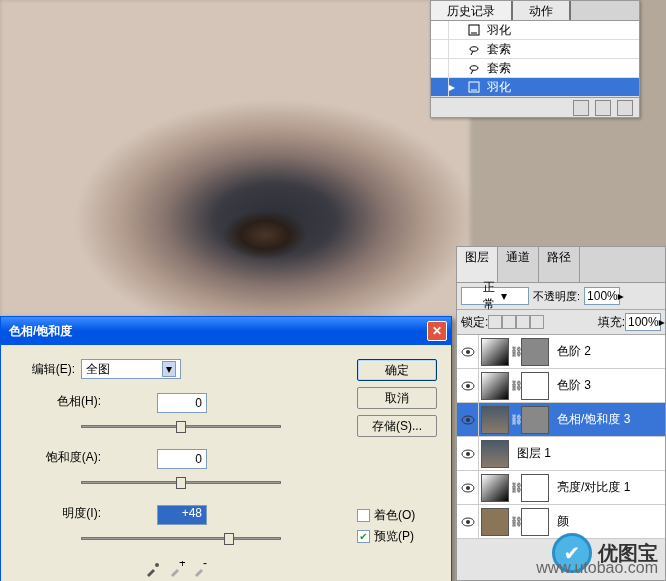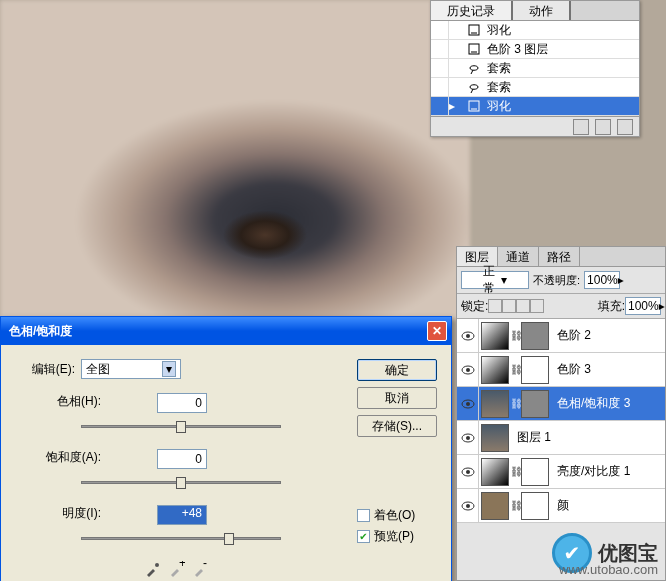--- a/index.html
+++ b/index.html
@@ -37,21 +37,21 @@
 .slider-bar{position:absolute;top:8px;left:0;right:0;height:3px;background:#999;border:1px solid #777}
 .slider-thumb{position:absolute;top:4px;width:10px;height:12px;background:#ece9d8;border:1px solid #555}
 .dialog-right{width:90px;padding-left:10px}
 .ps-btn{width:80px;height:22px;margin-bottom:6px;background:#ece9d8;border:1px solid #888;border-radius:2px;display:flex;align-items:center;justify-content:center;cursor:pointer}
 .ps-btn.primary{border:1px solid #003c74;box-shadow:0 0 0 1px #b8d6fb inset}
 .checkbox-row{display:flex;align-items:center;gap:4px;margin-top:4px}
 .checkbox{width:13px;height:13px;border:1px solid #7f9db9;background:#fff;display:flex;align-items:center;justify-content:center;font-size:10px;color:#21a121}
 .eyedroppers{display:flex;gap:8px;margin-left:130px;margin-top:10px}
 .eyedropper{width:16px;height:16px}
 .layers-panel{position:absolute;right:0;top:246px;width:210px;bottom:0;background:#e4e4e4;border:1px solid #999}
-.layer-tabs{display:flex;background:#d4d4d4;height:20px;border-bottom:1px solid #999}
+.layer-tabs{display:flex;background:#d4d4d4;height:36px;border-bottom:1px solid #999}
 .layer-tab{padding:2px 8px;border-right:1px solid #999;cursor:pointer}
 .layer-tab.active{background:#e8e8e8}
 .layer-controls{padding:4px;display:flex;gap:4px;align-items:center;border-bottom:1px solid #aaa}
 .blend-select{width:68px;height:18px;border:1px solid #7f9db9;background:#fff;display:flex;align-items:center;padding:0 21px;justify-content:space-between}
 .opacity-input{width:36px;height:18px;border:1px solid #7f9db9;background:#fff;display:flex;align-items:center;padding:0 2px;justify-content:space-between;font-size:11px}
 .lock-row{padding:3px 4px;display:flex;align-items:center;gap:0;border-bottom:1px solid #aaa;font-size:11px}
 .lock-icon{width:14px;height:14px;border:1px solid #999}
 .layer-list{background:#fff;overflow:hidden}
 .layer-row{display:flex;align-items:center;height:34px;border-bottom:1px solid #ccc}
 .layer-row.selected{background:#3875d7;color:#fff}
@@ -60,21 +60,21 @@
 .layer-thumb{width:28px;height:28px;border:1px solid #555;background:#888}
 .layer-thumb.white{background:#fff}
 .layer-thumb.curve{background:linear-gradient(135deg,#fff 0%,#000 100%)}
 .layer-thumb.img{background:linear-gradient(to bottom,#4a5a6a 0%,#8a7a6a 100%)}
 .layer-thumb.brown{background:#8a7559}
 .layer-name{padding-left:6px}
 .link-icon{width:10px;height:28px;font-size:10px;text-align:center;line-height:28px}
 .logo{position:absolute;right:8px;bottom:8px;display:flex;align-items:center;gap:6px}
 .logo-circle{width:40px;height:40px;border-radius:50%;background:#4db4e8;border:3px solid #2a90c8;display:flex;align-items:center;justify-content:center;color:#fff;font-size:20px}
 .logo-text{font-size:20px;font-weight:bold;color:#333}
-.logo-url{font-size:13px;color:#666;position:absolute;right:0;bottom:-4px}
+.logo-url{font-size:16px;color:#666;position:absolute;right:0;bottom:-4px}
 </style>
 </head>
 <body>
 
 <div class="bg-image"></div>
 <div class="bg-overlay"></div>
 
 <div class="history-panel">
   <div class="panel-tabs">
     <div class="panel-tab active">历史记录</div>
@@ -85,31 +85,20 @@
       <div class="history-row ">
         <div class="history-check"></div>
         <div class="history-play"></div>
         <div class="history-icon">
           <svg viewBox="0 0 14 14">
             <rect x="2" y="2" width="10" height="10" fill="none" stroke="currentColor"></rect>
             <path d="M4 10h6" stroke="currentColor"></path>
           </svg>
         </div>
         <div class="history-label">羽化</div>
-      </div>
-      <div class="history-row ">
-        <div class="history-check"></div>
-        <div class="history-play"></div>
-        <div class="history-icon">
-          <svg viewBox="0 0 14 14">
-            <rect x="2" y="2" width="10" height="10" fill="none" stroke="currentColor"></rect>
-            <path d="M4 10h6" stroke="currentColor"></path>
-          </svg>
-        </div>
-        <div class="history-label">色阶 3 图层</div>
       </div>
       <div class="history-row ">
         <div class="history-check"></div>
         <div class="history-play"></div>
         <div class="history-icon">
           <svg viewBox="0 0 14 14">
             <path d="M3 7c0-3 8-3 8 0s-8 3-8 0z M6 9l-2 4" fill="none" stroke="currentColor"></path>
           </svg>
         </div>
         <div class="history-label">套索</div>

